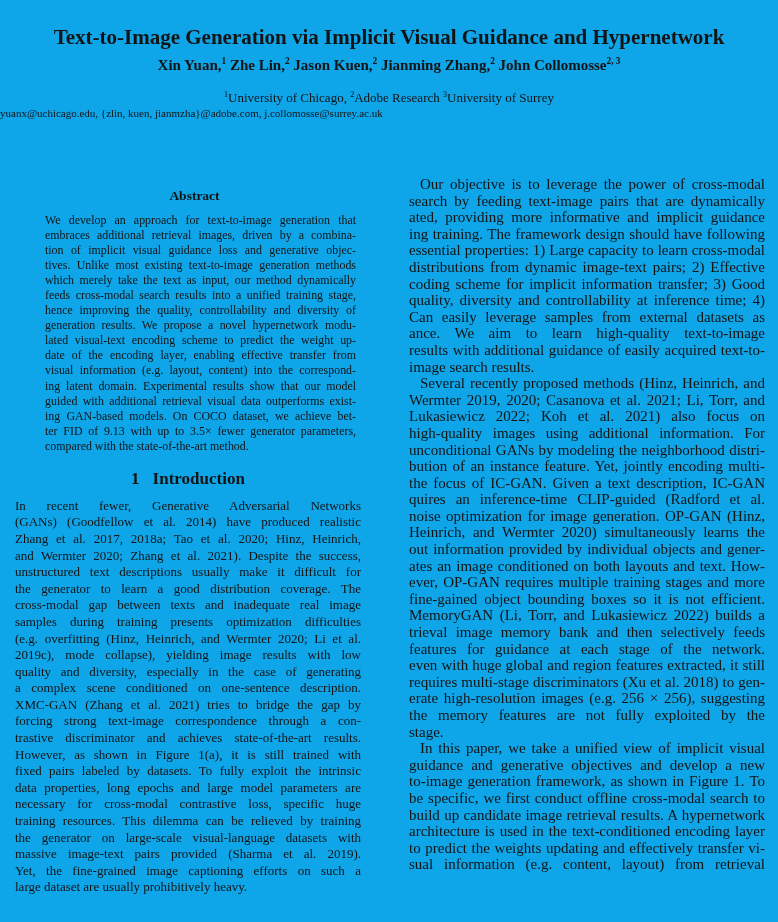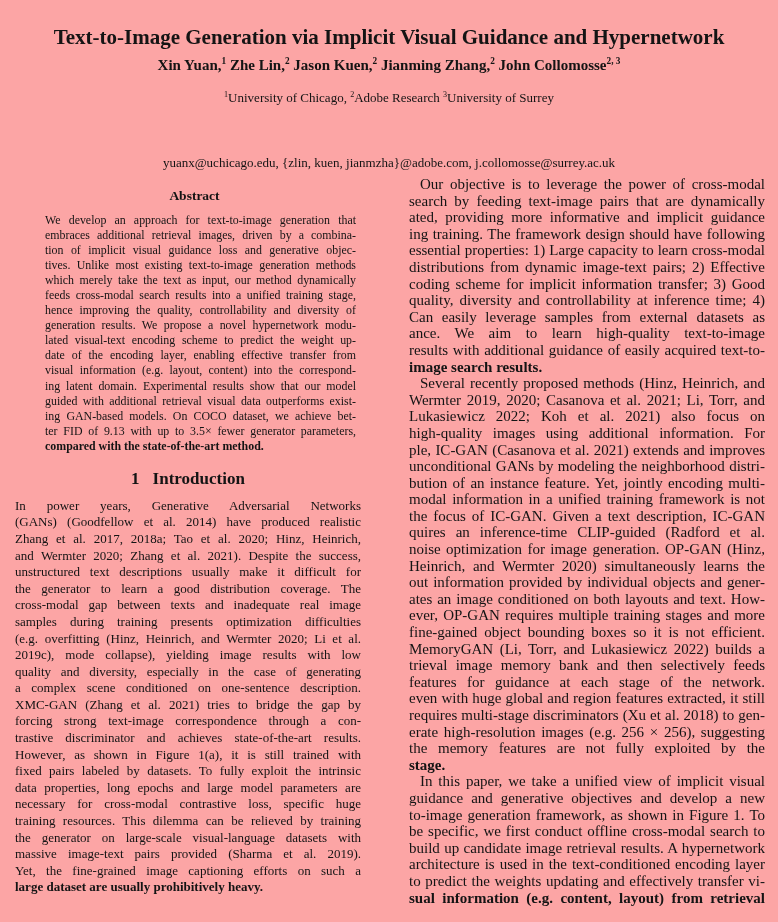--- a/index.html
+++ b/index.html
@@ -4,21 +4,21 @@
 <style>
   html, body { margin: 0; padding: 0; }
   body {
     width: 778px; height: 922px;
     background: #f4f4f4;
     font-family: "Liberation Serif", "DejaVu Serif", serif;
   }
   .page {
     position: relative;
     width: 778px; height: 922px;
-    background: #fca5a5;
+    background: #0ea5e9;
     color: #141414;
     overflow: hidden;
   }
   .title {
     position: absolute; top: 10px; left: 20px; right: 20px;
     text-align: center;
     font-size: 21px; font-weight: bold;
     line-height: 26px;
   }
   .authors {
@@ -26,23 +26,21 @@
     text-align: center;
     font-size: 15px; font-weight: bold;
   }
   .affils {
     position: absolute; top: 89px; left: 0; width: 100%;
     text-align: center;
     font-size: 13px; line-height: 17px;
   }
   .emails {
     position: absolute; top: 107px; left: 0; width: 100%;
-    text-align: center;
-    font-size: 13px;
-    margin-top: 48px;
+    font-size: 11px;
   }
   sup { font-size: 0.62em; line-height: 0; }
 
   .col-left {
     position: absolute; left: 15px; top: 188px; width: 346px;
   }
   .col-right {
     position: absolute; left: 409px; top: 176px; width: 356px;
     font-size: 15px; line-height: 16.6px;
   }
@@ -67,21 +65,20 @@
   }
   .body-text .line, .col-right .line { height: 16.6px; }
   .line {
     text-align: justify;
     text-align-last: justify;
     overflow: hidden;
     white-space: normal;
   }
   .line.last {
     text-align-last: left;
-    font-weight: bold;
   }
   .para { margin: 0; }
   .para.indent .line.first { text-indent: 11px; }
 </style>
 </head>
 <body>
 
 <div class="page">
   <h1 class="title">Text-to-Image Generation via Implicit Visual Guidance and Hypernetwork</h1>
 
@@ -109,21 +106,21 @@
         <div class="line">guided with additional retrieval visual data outperforms exist-</div>
         <div class="line">ing GAN-based models. On COCO dataset, we achieve bet-</div>
         <div class="line">ter FID of 9.13 with up to 3.5× fewer generator parameters,</div>
         <div class="line last">compared with the state-of-the-art method.</div>
       </div>
 
     <h2 class="section-heading"><span class="sec-num">1</span><span>Introduction</span></h2>
 
     <div class="body-text">
         <div class="para">
-          <div class="line">In power years, Generative Adversarial Networks</div>
+          <div class="line">In recent fewer, Generative Adversarial Networks</div>
           <div class="line">(GANs) (Goodfellow et al. 2014) have produced realistic</div>
           <div class="line">Zhang et al. 2017, 2018a; Tao et al. 2020; Hinz, Heinrich,</div>
           <div class="line">and Wermter 2020; Zhang et al. 2021). Despite the success,</div>
           <div class="line">unstructured text descriptions usually make it difficult for</div>
           <div class="line">the generator to learn a good distribution coverage. The</div>
           <div class="line">cross-modal gap between texts and inadequate real image</div>
           <div class="line">samples during training presents optimization difficulties</div>
           <div class="line">(e.g. overfitting (Hinz, Heinrich, and Wermter 2020; Li et al.</div>
           <div class="line">2019c), mode collapse), yielding image results with low</div>
           <div class="line">quality and diversity, especially in the case of generating</div>
@@ -157,24 +154,22 @@
         <div class="line">Can easily leverage samples from external datasets as guid-</div>
         <div class="line">ance. We aim to learn high-quality text-to-image generation</div>
         <div class="line">results with additional guidance of easily acquired text-to-</div>
         <div class="line last">image search results.</div>
       </div>
       <div class="para indent">
         <div class="line first">Several recently proposed methods (Hinz, Heinrich, and</div>
         <div class="line">Wermter 2019, 2020; Casanova et al. 2021; Li, Torr, and</div>
         <div class="line">Lukasiewicz 2022; Koh et al. 2021) also focus on generating</div>
         <div class="line">high-quality images using additional information. For exam-</div>
-        <div class="line">ple, IC-GAN (Casanova et al. 2021) extends and improves</div>
         <div class="line">unconditional GANs by modeling the neighborhood distri-</div>
         <div class="line">bution of an instance feature. Yet, jointly encoding multi-</div>
-        <div class="line">modal information in a unified training framework is not</div>
         <div class="line">the focus of IC-GAN. Given a text description, IC-GAN re-</div>
         <div class="line">quires an inference-time CLIP-guided (Radford et al. 2021)</div>
         <div class="line">noise optimization for image generation. OP-GAN (Hinz,</div>
         <div class="line">Heinrich, and Wermter 2020) simultaneously learns the lay-</div>
         <div class="line">out information provided by individual objects and gener-</div>
         <div class="line">ates an image conditioned on both layouts and text. How-</div>
         <div class="line">ever, OP-GAN requires multiple training stages and more</div>
         <div class="line">fine-gained object bounding boxes so it is not efficient.</div>
         <div class="line">MemoryGAN (Li, Torr, and Lukasiewicz 2022) builds a re-</div>
         <div class="line">trieval image memory bank and then selectively feeds image</div>

